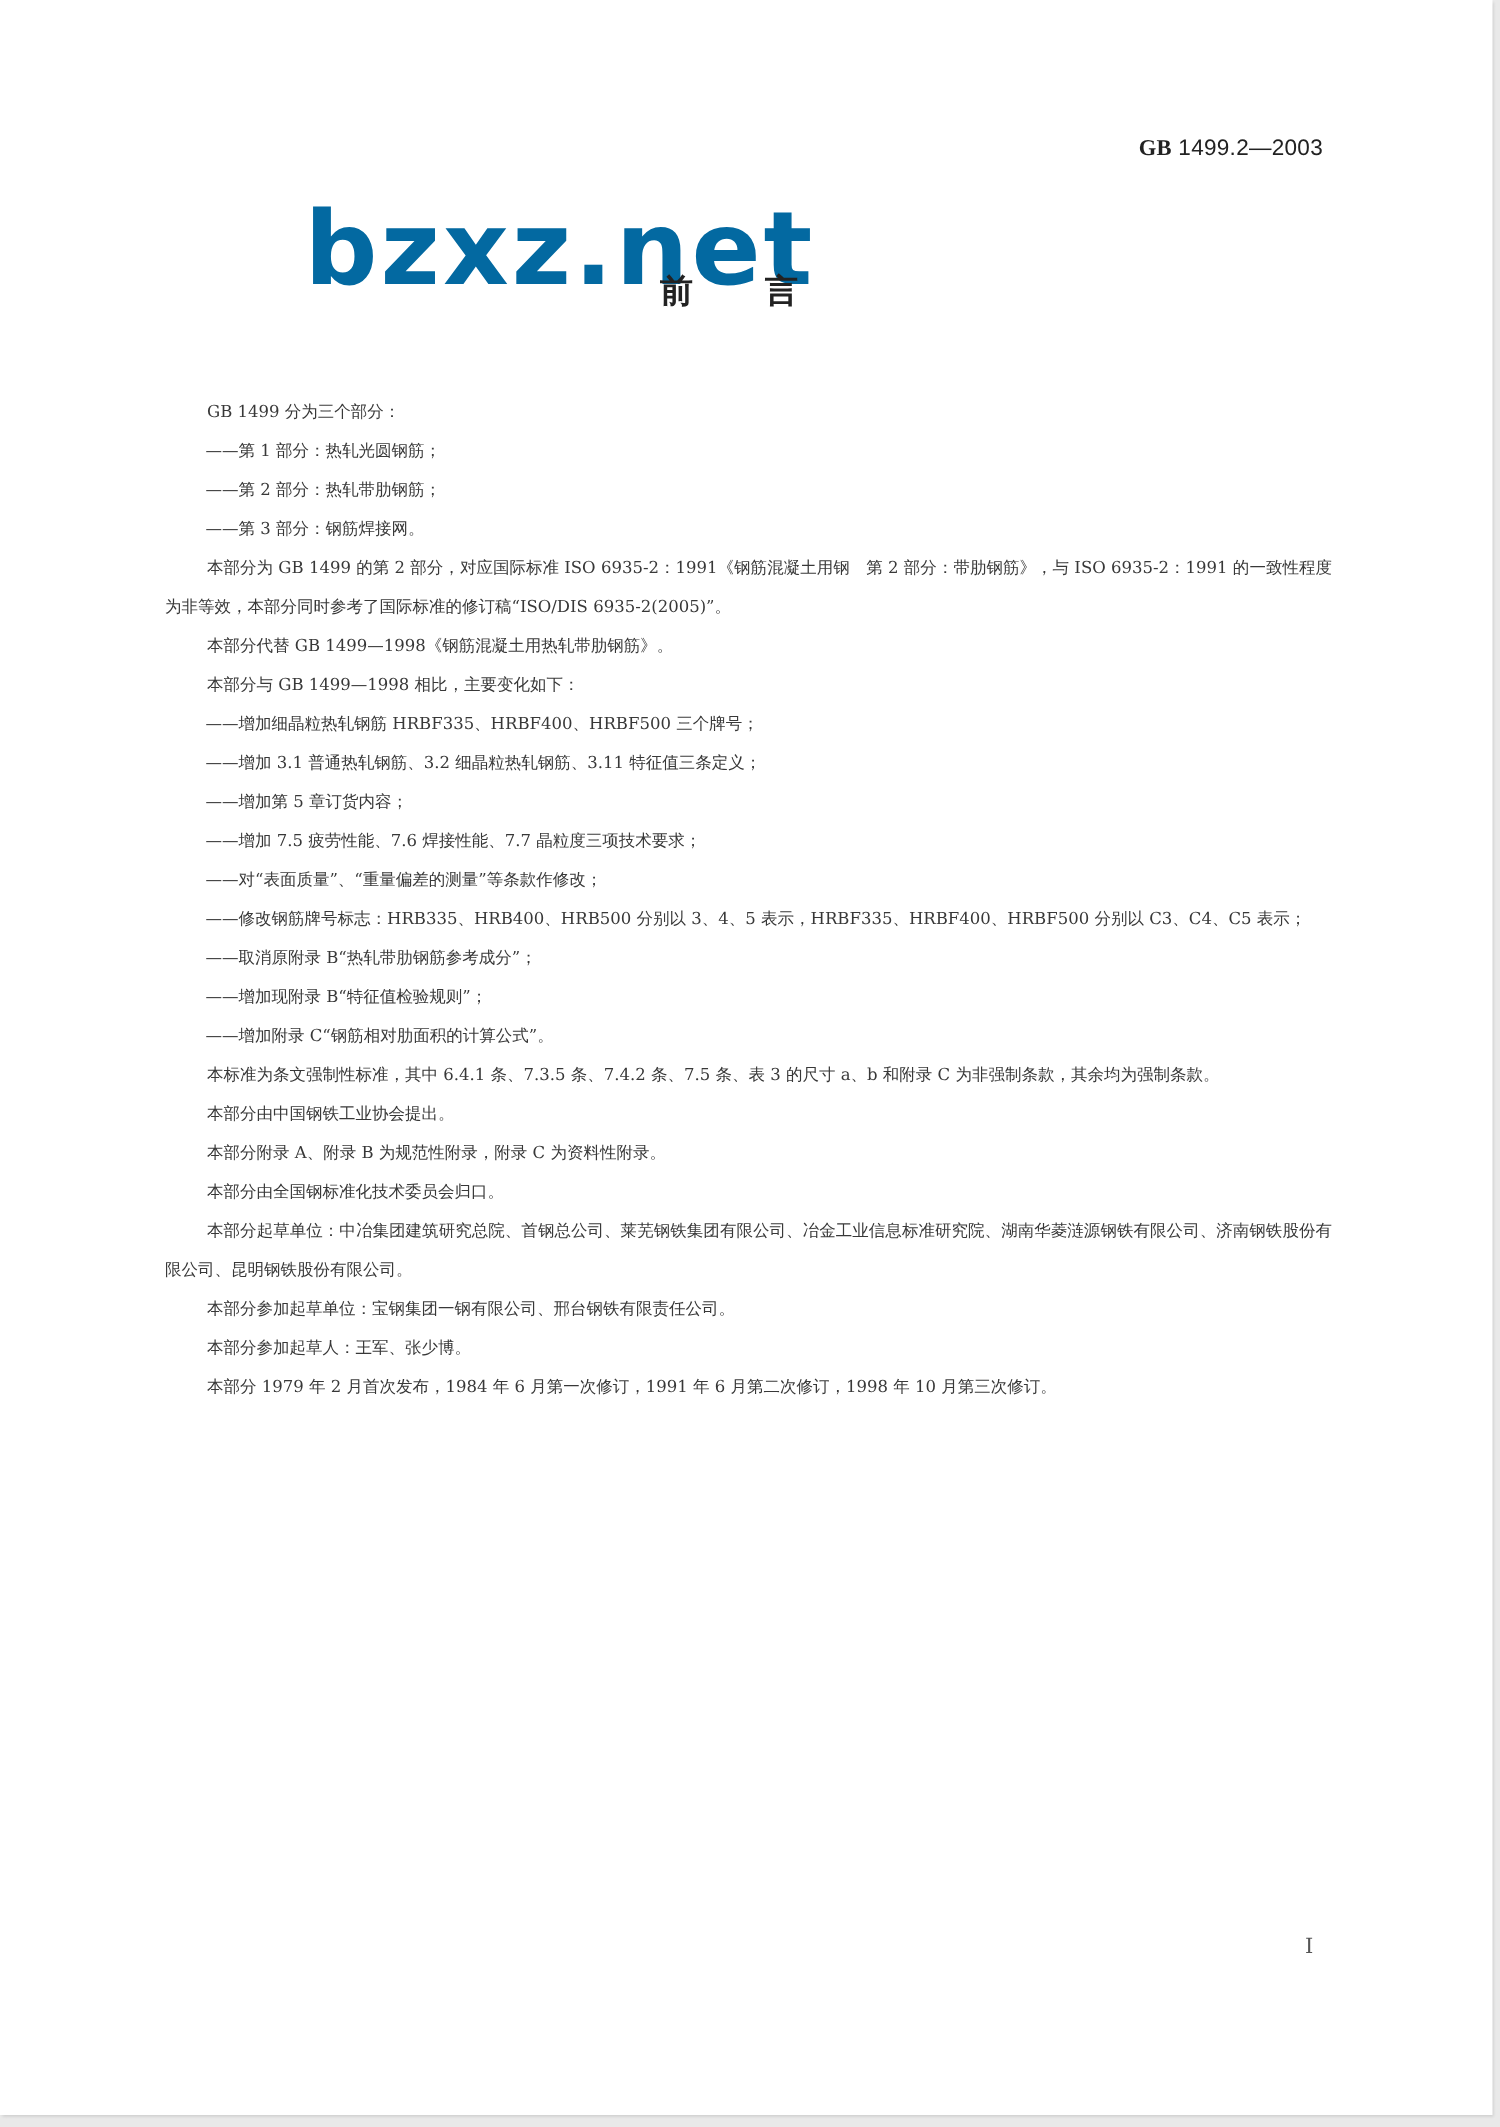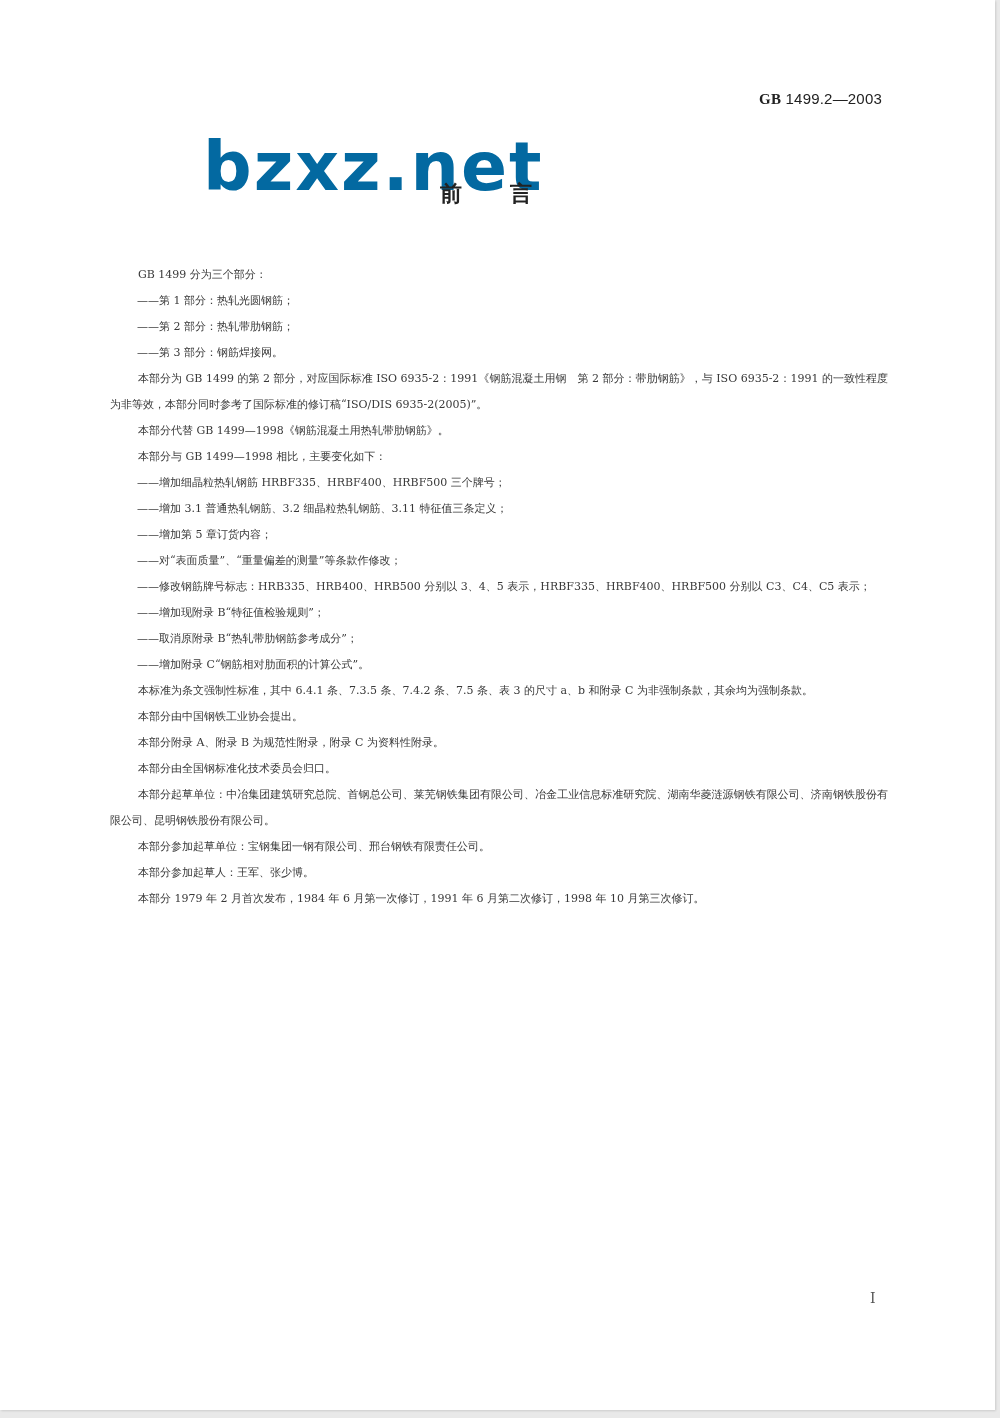--- a/index.html
+++ b/index.html
@@ -53,24 +53,25 @@
       <p class="p indent">GB 1499 分为三个部分：</p>
       <p class="item"><span>——</span><span>第 1 部分：热轧光圆钢筋；</span></p>
       <p class="item"><span>——</span><span>第 2 部分：热轧带肋钢筋；</span></p>
       <p class="item"><span>——</span><span>第 3 部分：钢筋焊接网。</span></p>
       <p class="p indent">本部分为 GB 1499 的第 2 部分，对应国际标准 ISO 6935-2：1991《钢筋混凝土用钢　第 2 部分：带肋钢筋》，与 ISO 6935-2：1991 的一致性程度为非等效，本部分同时参考了国际标准的修订稿“ISO/DIS 6935-2(2005)”。</p>
       <p class="p indent">本部分代替 GB 1499—1998《钢筋混凝土用热轧带肋钢筋》。</p>
       <p class="p indent">本部分与 GB 1499—1998 相比，主要变化如下：</p>
       <p class="item"><span>——</span><span>增加细晶粒热轧钢筋 HRBF335、HRBF400、HRBF500 三个牌号；</span></p>
       <p class="item"><span>——</span><span>增加 3.1 普通热轧钢筋、3.2 细晶粒热轧钢筋、3.11 特征值三条定义；</span></p>
       <p class="item"><span>——</span><span>增加第 5 章订货内容；</span></p>
+      <p class="item"><span>——</span><span>增加 7.5 疲劳性能、7.6 焊接性能、7.7 晶粒度三项技术要求；</span></p>
       <p class="item"><span>——</span><span>对“表面质量”、“重量偏差的测量”等条款作修改；</span></p>
       <p class="item wrap"><span>——</span><span>修改钢筋牌号标志：HRB335、HRB400、HRB500 分别以 3、4、5 表示，HRBF335、HRBF400、HRBF500 分别以 C3、C4、C5 表示；</span></p>
+      <p class="item"><span>——</span><span>取消原附录 B“热轧带肋钢筋参考成分”；</span></p>
       <p class="item"><span>——</span><span>增加现附录 B“特征值检验规则”；</span></p>
-      <p class="item"><span>——</span><span>取消原附录 B“热轧带肋钢筋参考成分”；</span></p>
       <p class="item"><span>——</span><span>增加附录 C“钢筋相对肋面积的计算公式”。</span></p>
       <p class="p indent">本标准为条文强制性标准，其中 6.4.1 条、7.3.5 条、7.4.2 条、7.5 条、表 3 的尺寸 a、b 和附录 C 为非强制条款，其余均为强制条款。</p>
       <p class="p indent">本部分由中国钢铁工业协会提出。</p>
       <p class="p indent">本部分附录 A、附录 B 为规范性附录，附录 C 为资料性附录。</p>
       <p class="p indent">本部分由全国钢标准化技术委员会归口。</p>
       <p class="p indent">本部分起草单位：中冶集团建筑研究总院、首钢总公司、莱芜钢铁集团有限公司、冶金工业信息标准研究院、湖南华菱涟源钢铁有限公司、济南钢铁股份有限公司、昆明钢铁股份有限公司。</p>
       <p class="p indent">本部分参加起草单位：宝钢集团一钢有限公司、邢台钢铁有限责任公司。</p>
       <p class="p indent">本部分参加起草人：王军、张少博。</p>
       <p class="p indent">本部分 1979 年 2 月首次发布，1984 年 6 月第一次修订，1991 年 6 月第二次修订，1998 年 10 月第三次修订。</p>
     </div>

